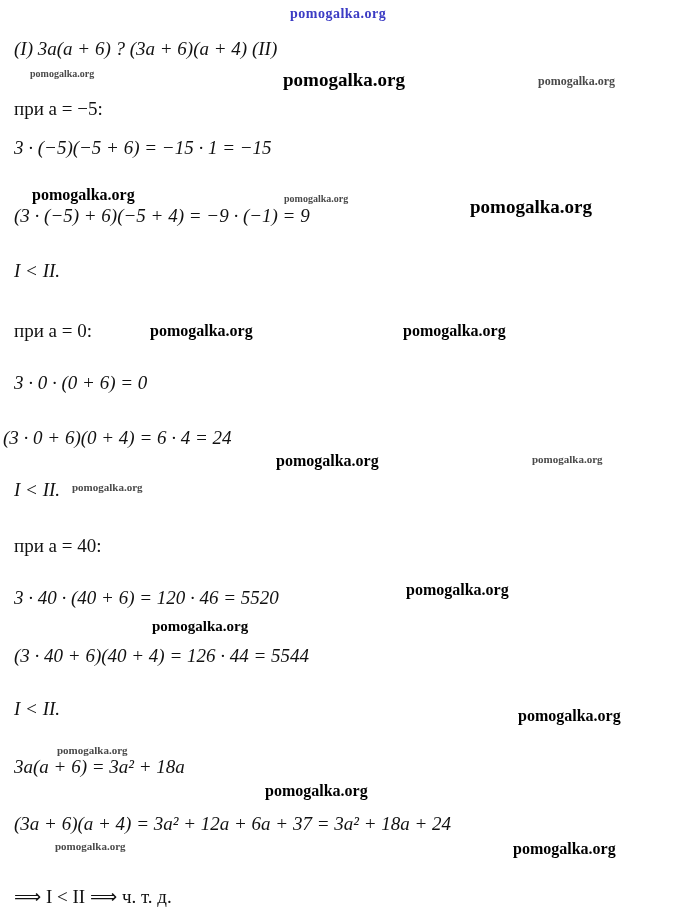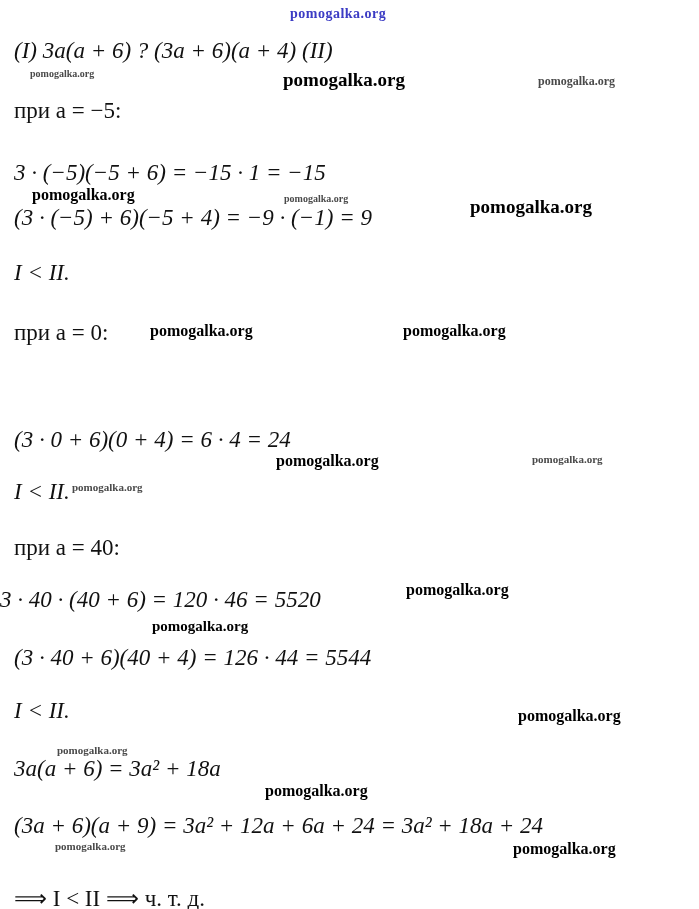--- a/index.html
+++ b/index.html
@@ -21,21 +21,21 @@
     height: 909px;
   }
   .line {
     position: absolute;
     font-family: "Liberation Serif", serif;
     font-style: italic;
     white-space: nowrap;
     color: #111111;
   }
   .math {
-    font-size: 23px;
+    font-size: 19px;
     font-style: italic;
   }
   .cyr {
     font-style: normal;
   }
   
   .wm {
     position: absolute;
     font-family: "Liberation Serif", serif;
     font-weight: bold;
@@ -58,44 +58,45 @@
 <body>
 
 <div class="page">
 
   <div class="wm wm-top" style="left:290px; top:6px;">pomogalka.org</div>
 
   <div class="line math" style="left:14px; top:38px;">(I) 3a(a + 6)        ?         (3a + 6)(a + 4)    (II)</div>
 
   <div class="line math cyr" style="left:14px; top:98px;text-align:center;">при   a = −5:</div>
 
-  <div class="line math" style="left:14px; top:160px;">3 · (−5)(−5 + 6) = −15 · 1 = −15</div>
+  <div class="line math" style="left:14px; top:137px;">3 · (−5)(−5 + 6) = −15 · 1 = −15</div>
 
   <div class="line math" style="left:14px; top:205px;font-style:italic;">(3 · (−5) + 6)(−5 + 4) = −9 · (−1) = 9</div>
 
   <div class="line math" style="left:14px; top:260px;">I &lt; II.</div>
 
   <div class="line math cyr" style="left:14px; top:320px;">при a = 0:</div>
 
+  <div class="line math" style="left:14px; top:372px;">3 · 0 · (0 + 6) = 0</div>
 
-  <div class="line math" style="left:14px; top:427px;text-align:right;">(3 · 0 + 6)(0 + 4) = 6 · 4 = 24</div>
+  <div class="line math" style="left:3px; top:427px;text-align:right;">(3 · 0 + 6)(0 + 4) = 6 · 4 = 24</div>
 
   <div class="line math" style="left:14px; top:479px;">I &lt; II.</div>
 
   <div class="line math cyr" style="left:14px; top:535px;">при a = 40:</div>
 
-  <div class="line math" style="left:0; top:587px;">3 · 40 · (40 + 6) = 120 · 46 = 5520</div>
+  <div class="line math" style="left:14px; top:587px;">3 · 40 · (40 + 6) = 120 · 46 = 5520</div>
 
   <div class="line math" style="left:14px; top:645px;">(3 · 40 + 6)(40 + 4) = 126 · 44 = 5544</div>
 
   <div class="line math" style="left:14px; top:698px;">I &lt; II.</div>
 
   <div class="line math" style="left:14px; top:756px;">3a(a + 6) = 3a² + 18a</div>
 
-  <div class="line math" style="left:14px; top:813px;">(3a + 6)(a + 9) = 3a² + 12a + 6a + 24 = 3a² + 18a + 24</div>
+  <div class="line math" style="left:14px; top:813px;">(3a + 6)(a + 4) = 3a² + 12a + 6a + 37 = 3a² + 18a + 24</div>
 
   <div class="line math cyr" style="left:14px; top:868px;margin-top:17px;">⟹ I &lt; II ⟹ ч. т. д.</div>
 
   <div class="wm wm-grey" style="left:30px; top:68px; font-size:10px;">pomogalka.org</div>
 
   <div class="wm" style="left:283px; top:69px; font-size:19px;">pomogalka.org</div>
 
   <div class="wm wm-grey" style="left:538px; top:74px; font-size:12px;">pomogalka.org</div>
 
   <div class="wm" style="left:32px; top:186px; font-size:16px;">pomogalka.org</div>

